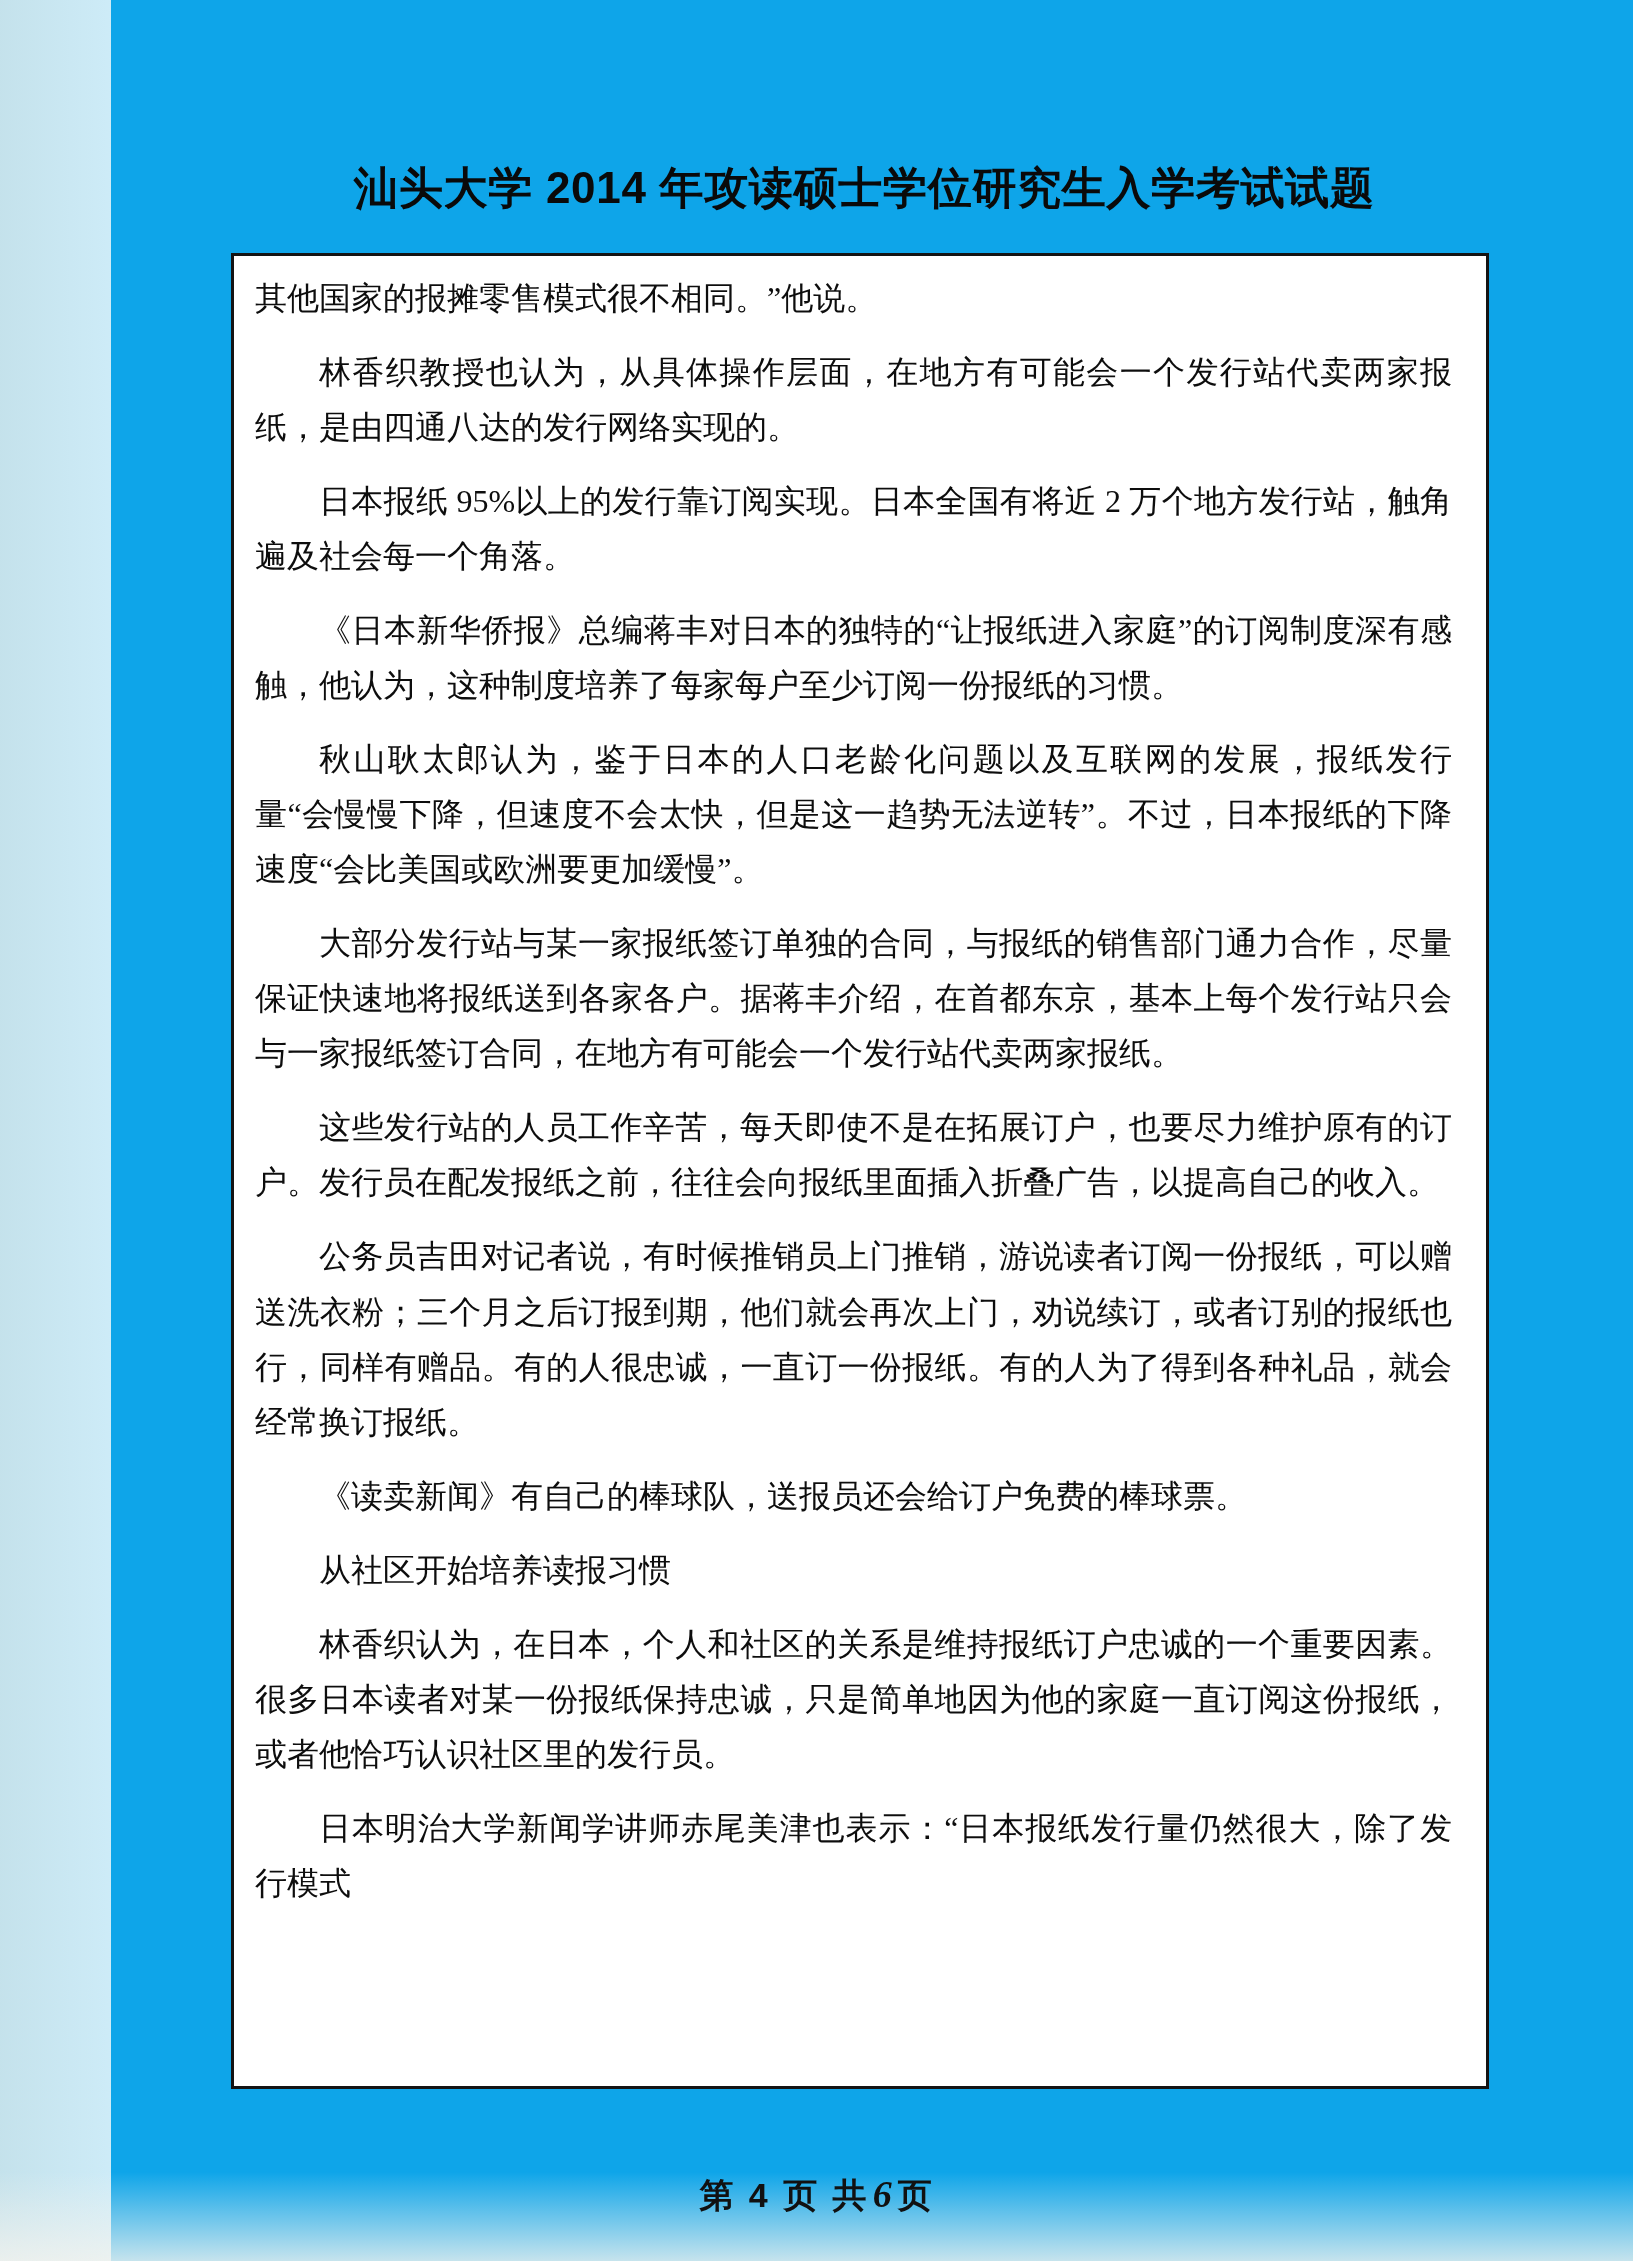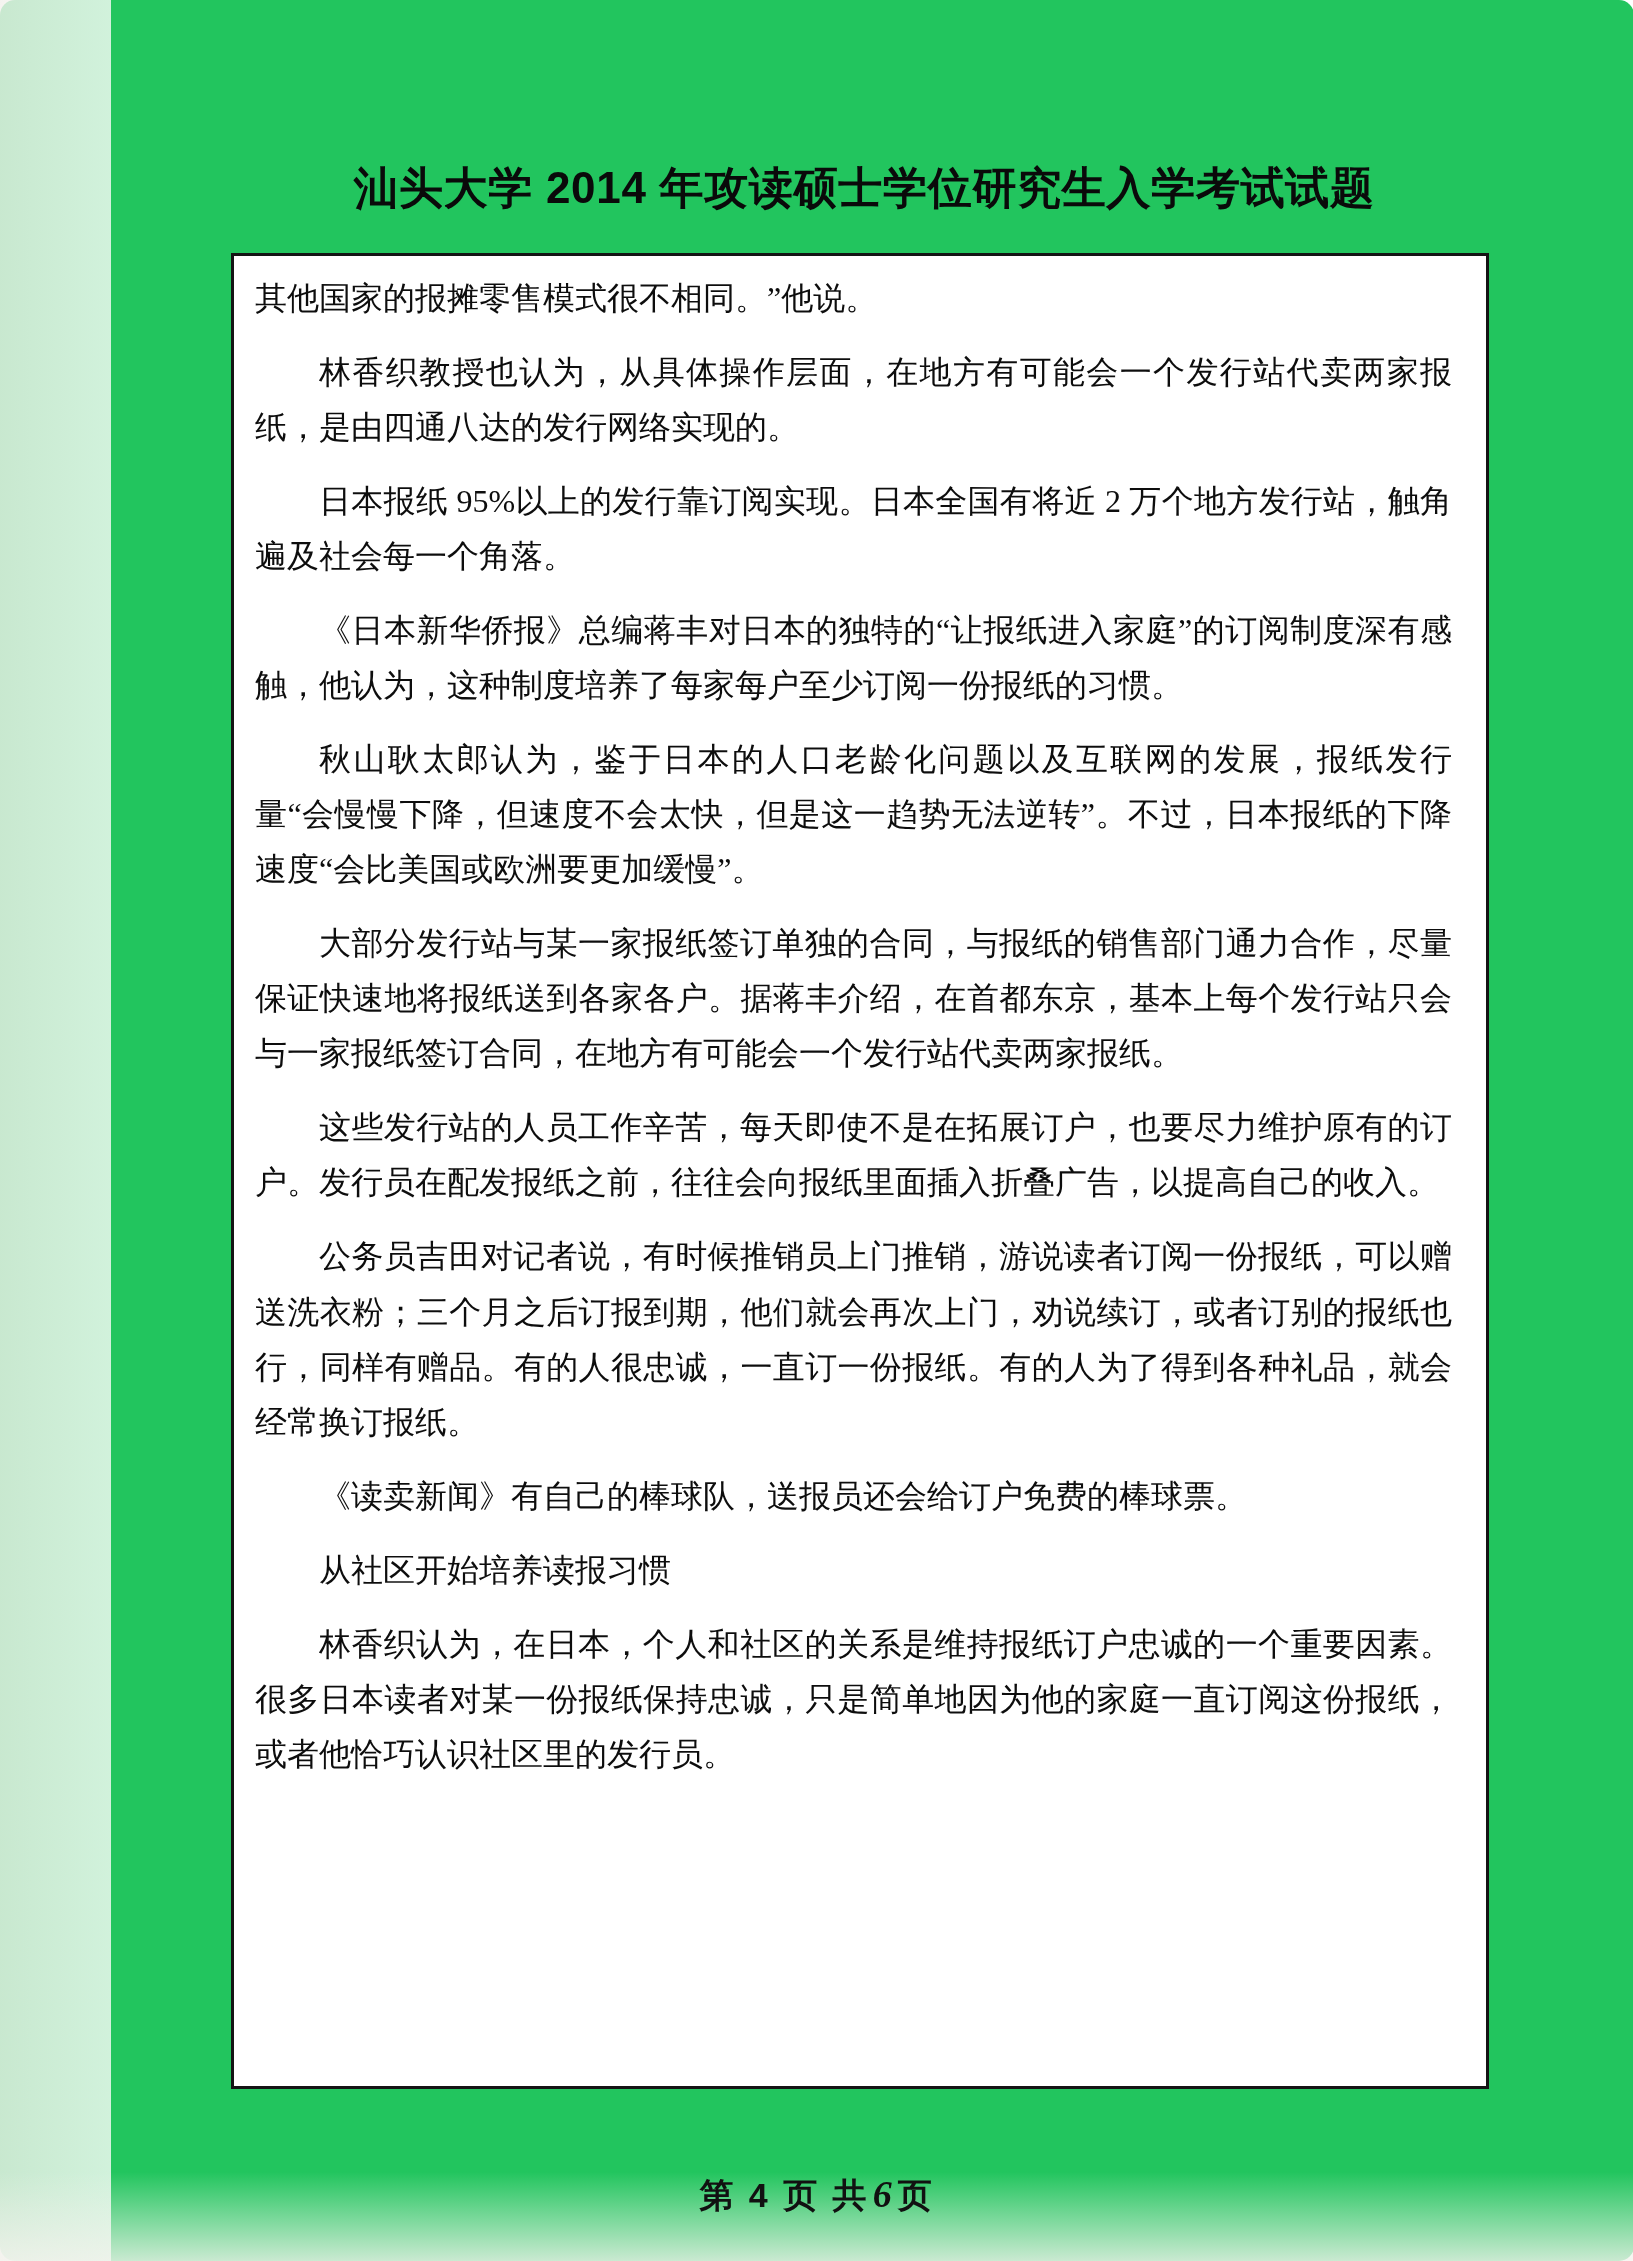--- a/index.html
+++ b/index.html
@@ -14,22 +14,21 @@
     color: #0d0d0d;
     position: relative;
     overflow: hidden;
   }
   .page {
     position: absolute;
     left: 0;
     top: 0;
     width: 1634px;
     height: 2261px;
-    background: #22c55e;
-    border-radius: 15px;
+    background: #0ea5e9;
   }
   
   .scan-edge-left {
     position: absolute;
     left: 0; top: 0;
     width: 111px; height: 2261px;
     background: linear-gradient(to right, #f2f1ec 0%, #fdfdfb 100%);
     opacity: .8;
   }
   .scan-edge-bottom {
@@ -119,20 +118,21 @@
       <p class="indent">林香织教授也认为，从具体操作层面，在地方有可能会一个发行站代卖两家报纸，是由四通八达的发行网络实现的。</p>
       <p class="indent">日本报纸 95%以上的发行靠订阅实现。日本全国有将近 2 万个地方发行站，触角遍及社会每一个角落。</p>
       <p class="indent">《日本新华侨报》总编蒋丰对日本的独特的“让报纸进入家庭”的订阅制度深有感触，他认为，这种制度培养了每家每户至少订阅一份报纸的习惯。</p>
       <p class="indent">秋山耿太郎认为，鉴于日本的人口老龄化问题以及互联网的发展，报纸发行量“会慢慢下降，但速度不会太快，但是这一趋势无法逆转”。不过，日本报纸的下降速度“会比美国或欧洲要更加缓慢”。</p>
       <p class="indent">大部分发行站与某一家报纸签订单独的合同，与报纸的销售部门通力合作，尽量保证快速地将报纸送到各家各户。据蒋丰介绍，在首都东京，基本上每个发行站只会与一家报纸签订合同，在地方有可能会一个发行站代卖两家报纸。</p>
       <p class="indent">这些发行站的人员工作辛苦，每天即使不是在拓展订户，也要尽力维护原有的订户。发行员在配发报纸之前，往往会向报纸里面插入折叠广告，以提高自己的收入。</p>
       <p class="indent">公务员吉田对记者说，有时候推销员上门推销，游说读者订阅一份报纸，可以赠送洗衣粉；三个月之后订报到期，他们就会再次上门，劝说续订，或者订别的报纸也行，同样有赠品。有的人很忠诚，一直订一份报纸。有的人为了得到各种礼品，就会经常换订报纸。</p>
       <p class="indent">《读卖新闻》有自己的棒球队，送报员还会给订户免费的棒球票。</p>
       <p class="indent">从社区开始培养读报习惯</p>
       <p class="indent">林香织认为，在日本，个人和社区的关系是维持报纸订户忠诚的一个重要因素。很多日本读者对某一份报纸保持忠诚，只是简单地因为他的家庭一直订阅这份报纸，或者他恰巧认识社区里的发行员。</p>
+      <p class="indent">日本明治大学新闻学讲师赤尾美津也表示：“日本报纸发行量仍然很大，除了发行模式</p>
     </div>
   </div>
 
   <div class="footer">
     <span>第 4 页 共</span><span class="handwrite">6</span><span>页</span>
   </div>
 
 </div>
 
 

